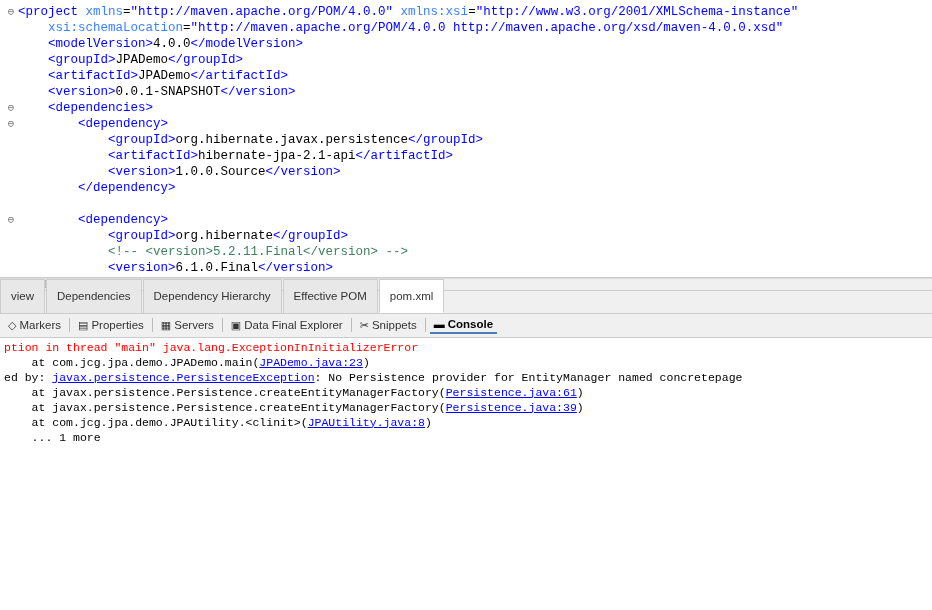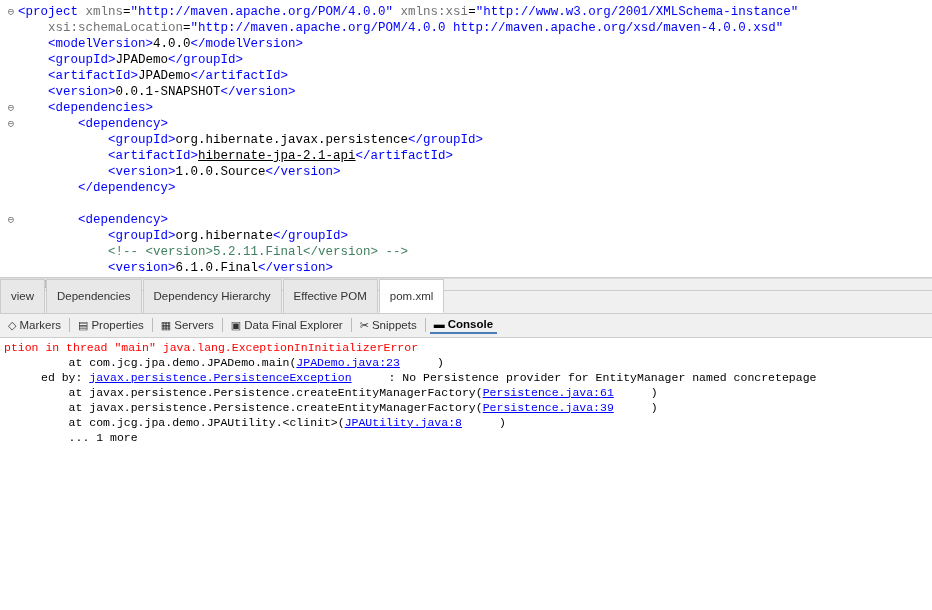--- a/index.html
+++ b/index.html
@@ -47,21 +47,21 @@
     .gutter-collapse {
       color: #777;
       cursor: pointer;
     }
 
     .xml-content {
       flex: 1;
     }
 
     .tag { color: #0000ff; }
-    .attr-name { color: #737373; }
+    .attr-name { color: #3b82f6; }
     .attr-value { color: #0000ff; }
     .text-content { color: #000; }
     .comment { color: #3f7f5f; }
 
     
     .h-scrollbar {
       height: 12px;
       background: #f0f0f0;
       border-top: 1px solid #ddd;
       display: flex;
@@ -158,21 +158,21 @@
     }
 
     .console-line {
       min-height: 15px;
       line-height: 15px;
       white-space: pre-wrap;
       word-break: break-all;
     }
     .console-error { color: #ff0000; }
     .console-link { color: #0000ff; text-decoration: underline; cursor: pointer; }
-    .console-black { color: #000; margin-left: 37px; }
+    .console-black { color: #000; }
 
     .terminated-line {
       color: #000;
       font-size: 11.5px;
       margin-bottom: 2px;
     }
   </style>
 </head>
 <body>
 
@@ -180,21 +180,21 @@
   <div id="xml-lines-container">
       <div class="xml-line"><span class="gutter gutter-collapse">⊖</span><span class="xml-content"><span class="tag">&lt;project </span><span class="attr-name">xmlns</span><span class="text-content">=</span><span class="attr-value">"http://maven.apache.org/POM/4.0.0"</span><span class="text-content"> </span><span class="attr-name">xmlns:xsi</span><span class="text-content">=</span><span class="attr-value">"http://www.w3.org/2001/XMLSchema-instance"</span></span></div>
       <div class="xml-line"><span class="gutter"></span><span class="xml-content"><span>    </span><span class="attr-name">xsi:schemaLocation</span><span class="text-content">=</span><span class="attr-value">"http://maven.apache.org/POM/4.0.0 http://maven.apache.org/xsd/maven-4.0.0.xsd"</span></span></div>
       <div class="xml-line"><span class="gutter"></span><span class="xml-content"><span>    </span><span class="tag">&lt;modelVersion&gt;</span><span class="text-content">4.0.0</span><span class="tag">&lt;/modelVersion&gt;</span></span></div>
       <div class="xml-line"><span class="gutter"></span><span class="xml-content"><span>    </span><span class="tag">&lt;groupId&gt;</span><span class="text-content">JPADemo</span><span class="tag">&lt;/groupId&gt;</span></span></div>
       <div class="xml-line"><span class="gutter"></span><span class="xml-content"><span>    </span><span class="tag">&lt;artifactId&gt;</span><span class="text-content">JPADemo</span><span class="tag">&lt;/artifactId&gt;</span></span></div>
       <div class="xml-line"><span class="gutter"></span><span class="xml-content"><span>    </span><span class="tag">&lt;version&gt;</span><span class="text-content">0.0.1-SNAPSHOT</span><span class="tag">&lt;/version&gt;</span></span></div>
       <div class="xml-line"><span class="gutter gutter-collapse">⊖</span><span class="xml-content"><span>    </span><span class="tag">&lt;dependencies&gt;</span></span></div>
       <div class="xml-line"><span class="gutter gutter-collapse">⊖</span><span class="xml-content"><span>        </span><span class="tag">&lt;dependency&gt;</span></span></div>
       <div class="xml-line"><span class="gutter"></span><span class="xml-content"><span>            </span><span class="tag">&lt;groupId&gt;</span><span class="text-content">org.hibernate.javax.persistence</span><span class="tag">&lt;/groupId&gt;</span></span></div>
-      <div class="xml-line"><span class="gutter"></span><span class="xml-content"><span>            </span><span class="tag">&lt;artifactId&gt;</span><span class="text-content" style="text-decoration: underline;">hibernate-jpa-2.1-api</span><span class="tag">&lt;/artifactId&gt;</span></span></div>
+      <div class="xml-line"><span class="gutter"></span><span class="xml-content"><span>            </span><span class="tag">&lt;artifactId&gt;</span><span class="text-content" style="">hibernate-jpa-2.1-api</span><span class="tag">&lt;/artifactId&gt;</span></span></div>
       <div class="xml-line"><span class="gutter"></span><span class="xml-content"><span>            </span><span class="tag">&lt;version&gt;</span><span class="text-content">1.0.0.Source</span><span class="tag">&lt;/version&gt;</span></span></div>
       <div class="xml-line"><span class="gutter"></span><span class="xml-content"><span>        </span><span class="tag">&lt;/dependency&gt;</span></span></div>
       <div class="xml-line"><span class="gutter"></span><span class="xml-content"></span></div>
       <div class="xml-line"><span class="gutter gutter-collapse">⊖</span><span class="xml-content"><span>        </span><span class="tag">&lt;dependency&gt;</span></span></div>
       <div class="xml-line"><span class="gutter"></span><span class="xml-content"><span>            </span><span class="tag">&lt;groupId&gt;</span><span class="text-content">org.hibernate</span><span class="tag">&lt;/groupId&gt;</span></span></div>
       <div class="xml-line"><span class="gutter"></span><span class="xml-content"><span>            </span><span class="comment">&lt;!-- &lt;version&gt;5.2.11.Final&lt;/version&gt; --&gt;</span></span></div>
       <div class="xml-line"><span class="gutter"></span><span class="xml-content"><span>            </span><span class="tag">&lt;version&gt;</span><span class="text-content">6.1.0.Final</span><span class="tag">&lt;/version&gt;</span></span></div>
     </div>
 </div>
 

